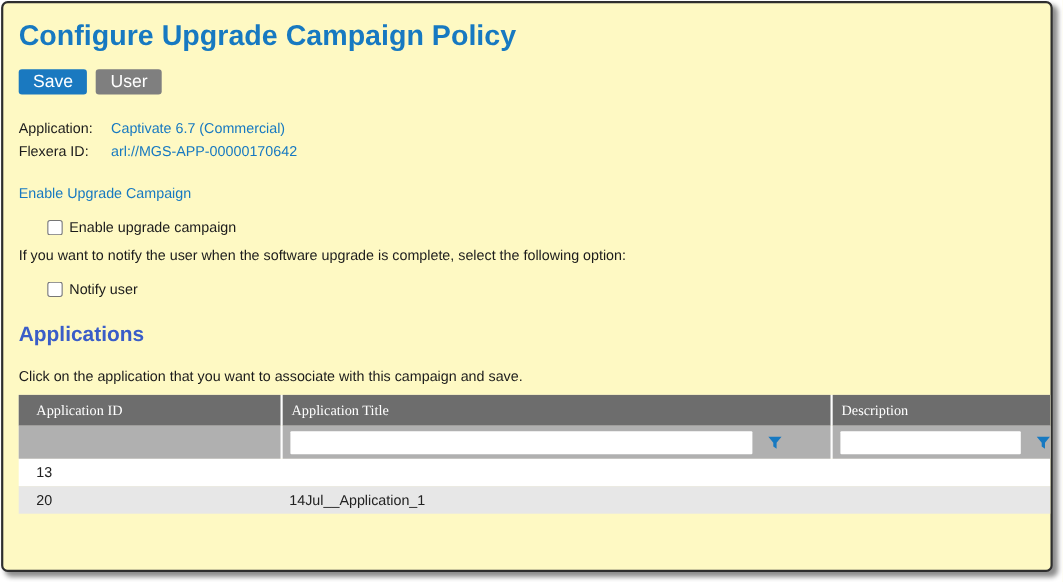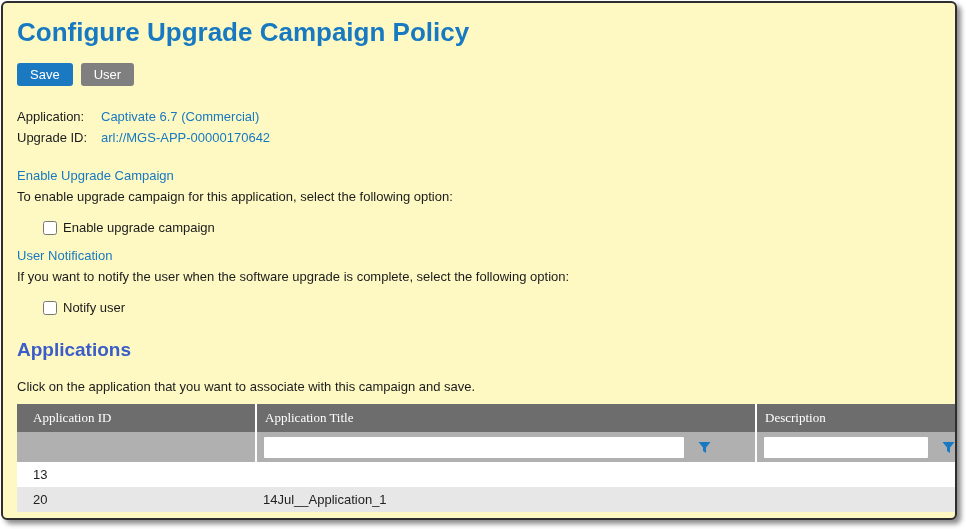--- a/index.html
+++ b/index.html
@@ -22,21 +22,21 @@
   .page-title {
     margin-top: 14px;
     font-size: 26px; font-weight: bold;
     color: #1779c1;
     letter-spacing: 0px;
   }
 
   .toolbar { margin-top: 15px; display: flex; gap: 8px; }
   .btn {
     border: none; border-radius: 3px;
-    color: #ffffff; font-size: 13px;
+    color: #ffffff; font-size: 16px;
     font-family: inherit;
     padding: 4px 13px; cursor: pointer; line-height: 15px;
   }
   .btn-save { background: #1a79c0; }
   .btn-back { background: #7f7f7f; }
 
   .info-block { margin-top: 20px; font-size: 13px; }
   .info-row { display: flex; line-height: 21px; }
   .info-label { width: 84px; color: #1b1b1b; }
   .info-value { color: #1779c1; cursor: pointer; }
@@ -123,33 +123,31 @@
       <button class="btn btn-save">Save</button>
       <button class="btn btn-back">User</button>
     </div>
 
     <div class="info-block">
       <div class="info-row">
         <span class="info-label">Application:</span>
         <span class="info-value">Captivate 6.7 (Commercial)</span>
       </div>
       <div class="info-row">
-        <span class="info-label">Upgrade ID:</span>
+        <span class="info-label">Flexera ID:</span>
         <span class="info-value">arl://MGS-APP-00000170642</span>
       </div>
     </div>
 
     <div class="section-heading">Enable Upgrade Campaign</div>
-    <div class="section-desc">To enable upgrade campaign for this application, select the following option:</div>
     <label class="checkbox-row">
       <input type="checkbox" style="">
       <span>Enable upgrade campaign</span>
     </label>
 
-    <div class="section-heading" style="margin-top:13px">User Notification</div>
     <div class="section-desc">If you want to notify the user when the software upgrade is complete, select the following option:</div>
     <label class="checkbox-row">
       <input type="checkbox" style="">
       <span>Notify user</span>
     </label>
 
     <div class="apps-heading">Applications</div>
     <div class="apps-desc">Click on the application that you want to associate with this campaign and save.</div>
 
     <div class="grid">

